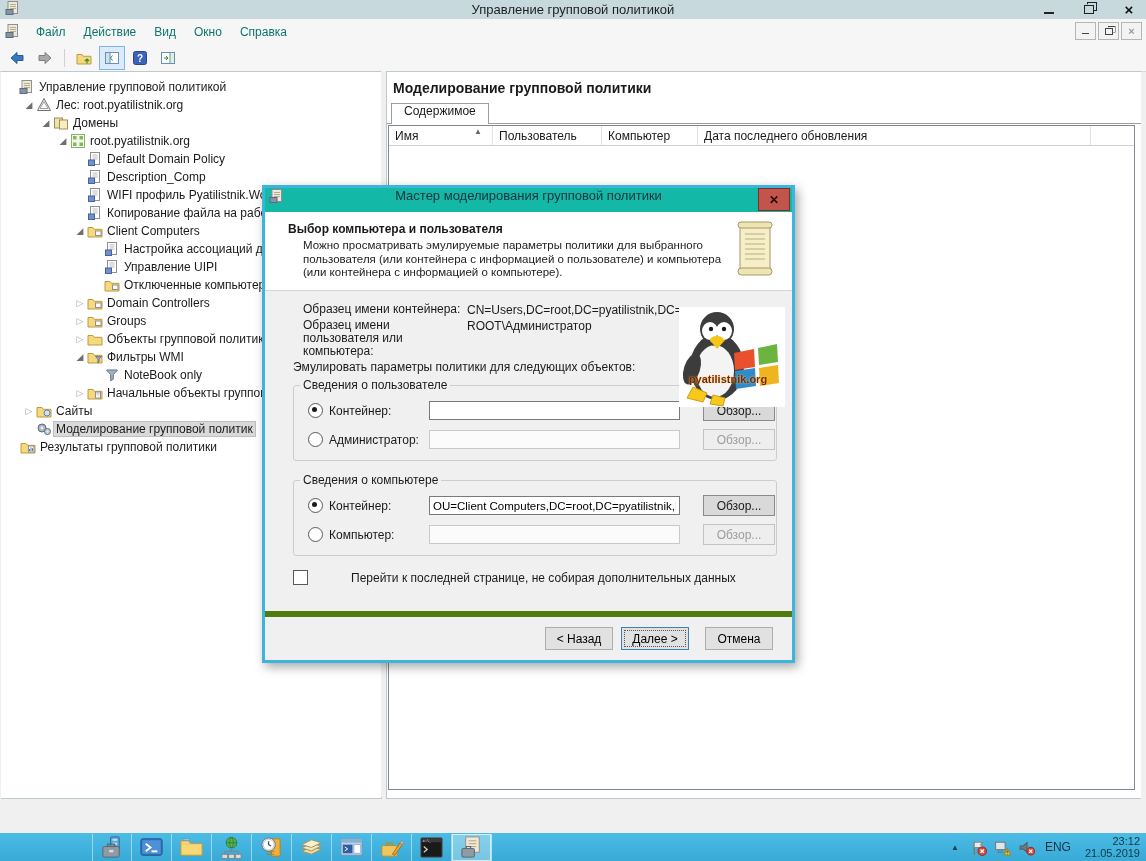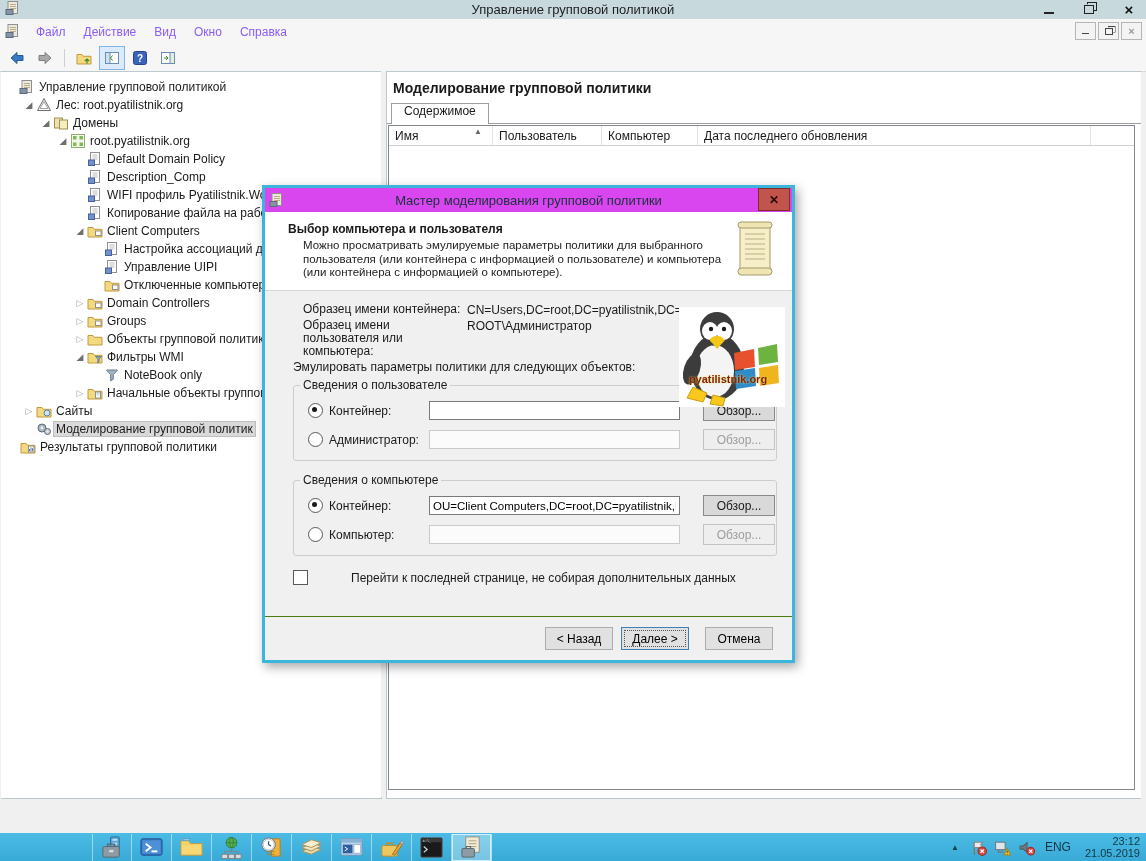--- a/index.html
+++ b/index.html
@@ -13,21 +13,21 @@
   #titlebar .ttl{position:absolute;left:0;right:0;text-align:center;font-size:13px;color:#1e1e1e;}
   .wincontrols{position:absolute;right:6px;top:0;height:19px;display:flex;align-items:center;gap:18px;z-index:2;}
   .wc{width:22px;height:17px;display:flex;align-items:center;justify-content:center;cursor:default;}
   .gl-min{width:10px;height:1px;border-bottom:2px solid #222;margin-top:6px;}
   .gl-rest{width:8px;height:7px;border:1px solid #222;position:relative;background:transparent;}
   .gl-rest::before{content:"";position:absolute;left:2px;top:-4px;width:8px;height:7px;border:1px solid #222;border-left-width:1px;background:transparent;clip-path:polygon(0 0,100% 0,100% 100%,70% 100%,70% 25%,0 25%);}
   .gl-close{font-size:15px;font-weight:bold;color:#111;line-height:15px;}
 
   #menubar{position:absolute;left:0;top:19px;right:0;height:26px;background:#f6f6f6;border-bottom:1px solid #e2e2e2;display:flex;align-items:center;}
   #menubar .appicon{margin:0 6px 0 5px;}
-  .menu-item{padding:4px 9px;color:#8b5cf6;}
+  .menu-item{padding:4px 9px;color:#0f766e;}
   .childcontrols{position:absolute;right:4px;top:3px;display:flex;gap:2px;}
   .ccb{width:19px;height:16px;border:1px solid #b5b5b5;background:#f3f3f3;display:flex;align-items:center;justify-content:center;font-size:10px;color:#555;}
   .ccb .gl-min{width:7px;border-bottom-width:1px;margin-top:4px;border-color:#444;}
   .ccb .gl-rest{width:6px;height:5px;border-color:#444;}
   .ccb .gl-rest::before{width:6px;height:5px;left:2px;top:-3px;border-color:#444;}
   .ccb .gl-close{font-size:11px;color:#9a9a9a;}
 
   #toolbar{position:absolute;left:0;top:45px;right:0;height:26px;background:#f6f6f6;border-bottom:1px solid #d9d9d9;display:flex;align-items:center;padding-left:4px;gap:2px;}
   .tbtn{width:24px;height:22px;display:flex;align-items:center;justify-content:center;border:1px solid transparent;}
   .tbtn.active{border:1px solid #7eb4ea;background:#dcebfc;}
@@ -47,21 +47,21 @@
   #rp-heading{font-size:14px;font-weight:bold;padding:8px 8px 4px 6px;}
   #rp-tab{position:absolute;left:4px;top:31px;height:20px;padding:0 12px;background:#fff;border:1px solid #9e9e9e;border-bottom:none;display:flex;align-items:flex-start;z-index:1;}
   #rp-tabline{position:absolute;left:0;top:51px;right:0;height:1px;background:#9e9e9e;}
   #listbox{position:absolute;left:1px;top:53px;right:6px;bottom:8px;border:1px solid #828790;background:#fff;}
   #listheader{display:flex;border-bottom:1px solid #d0d0d0;height:19px;align-items:center;background:#fff;}
   .col-h{padding:2px 6px;border-right:1px solid #e3e3e3;height:19px;box-sizing:border-box;display:flex;align-items:center;position:relative;}
   .sort{position:absolute;right:10px;top:1px;font-size:8px;color:#666;}
 
   
   #dialog{position:absolute;left:262px;top:185px;width:533px;height:478px;background:#f0f0f0;border:3px solid #3cb5dd;box-shadow:3px 4px 10px rgba(0,0,0,.35);z-index:10;box-sizing:border-box;}
-  #dlg-title{height:24px;background:#d946ef;display:flex;align-items:center;position:relative;}
+  #dlg-title{height:24px;background:#14b8a6;display:flex;align-items:flex-start;position:relative;}
   #dlg-title .ic{margin-left:4px;}
   #dlg-title .t{position:absolute;left:0;right:0;text-align:center;font-size:13px;color:#17323c;}
   #dlg-close{position:absolute;right:2px;top:0px;width:30px;height:21px;background:#c1544b;border:1px solid #7c2d27;display:flex;align-items:center;justify-content:center;color:#2a0b09;font-weight:bold;font-size:12px;}
   #dlg-head{height:78px;background:#fff;border-bottom:1px solid #d5d5d5;position:relative;}
   #dlg-head .h1{font-weight:bold;padding:10px 0 3px 23px;}
   #dlg-head .h2{padding-left:38px;width:420px;font-size:11.5px;line-height:13.5px;color:#222;}
   #wizard-scroll{position:absolute;right:17px;top:9px;}
   #dlg-body{position:relative;height:327px;}
   .samplegrid{display:grid;grid-template-columns:164px auto;margin:12px 0 0 38px;row-gap:2px;width:420px;}
   .samplegrid .sl{line-height:13px;}
@@ -75,21 +75,21 @@
   .frow .rlbl{width:100px;margin-left:6px;}
   .radio{width:13px;height:13px;border:1px solid #5a5a5a;border-radius:50%;background:#fff;position:relative;flex:0 0 13px;}
   .radio.sel::after{content:"";position:absolute;left:3px;top:3px;width:5px;height:5px;border-radius:50%;background:#1a1a1a;}
   .txt{width:243px;height:17px;border:1px solid #7a7a7a;background:#fff;font-family:"Liberation Sans",sans-serif;font-size:11.5px;padding:0 3px;}
   .txt:disabled{border-color:#c9c9c9;background:#fbfbfb;color:#8a8a8a;}
   .btn{width:72px;height:21px;margin-left:23px;border:1px solid #8a8a8a;background:#d9d9d9;font-family:"Liberation Sans",sans-serif;font-size:12px;color:#1a1a1a;}
   .btn:disabled{border-color:#c3c3c3;background:#eee;color:#9d9d9d;}
   .cbrow{display:flex;align-items:center;margin:14px 0 0 28px;gap:37px;}
   .cb{width:13px;height:13px;border:1px solid #5a5a5a;background:#fff;flex:0 0 13px;}
   .cbrow .clbl{margin-left:6px;}
-  #dlg-footer{position:absolute;left:0;right:0;bottom:0;height:43px;background:#f0f0f0;border-top:1px solid #4d7c0f;}
+  #dlg-footer{position:absolute;left:0;right:0;bottom:0;height:43px;background:#f0f0f0;border-top:6px solid #4d7c0f;}
   .navbtn{position:absolute;top:10px;width:68px;height:23px;border:1px solid #adadad;background:#e1e1e1;font-family:"Liberation Sans",sans-serif;font-size:12px;}
   #btn-back{right:179px;}
   #btn-next{right:103px;border:1px solid #3c7fb1;outline:1px dotted #555;outline-offset:-4px;}
   #btn-cancel{right:19px;}
 
   
   #taskbar{position:absolute;left:0;bottom:0;width:1146px;height:28px;background:linear-gradient(#4cbce6,#38aad6);z-index:20;display:flex;align-items:center;}
   #tbicons{display:flex;align-items:center;margin-left:92px;}
   .task-btn{width:40px;height:27px;display:flex;align-items:center;justify-content:center;border-right:1px solid rgba(225,245,252,.55);box-sizing:border-box;}
   .task-btn:first-child{border-left:1px solid rgba(225,245,252,.55);}

